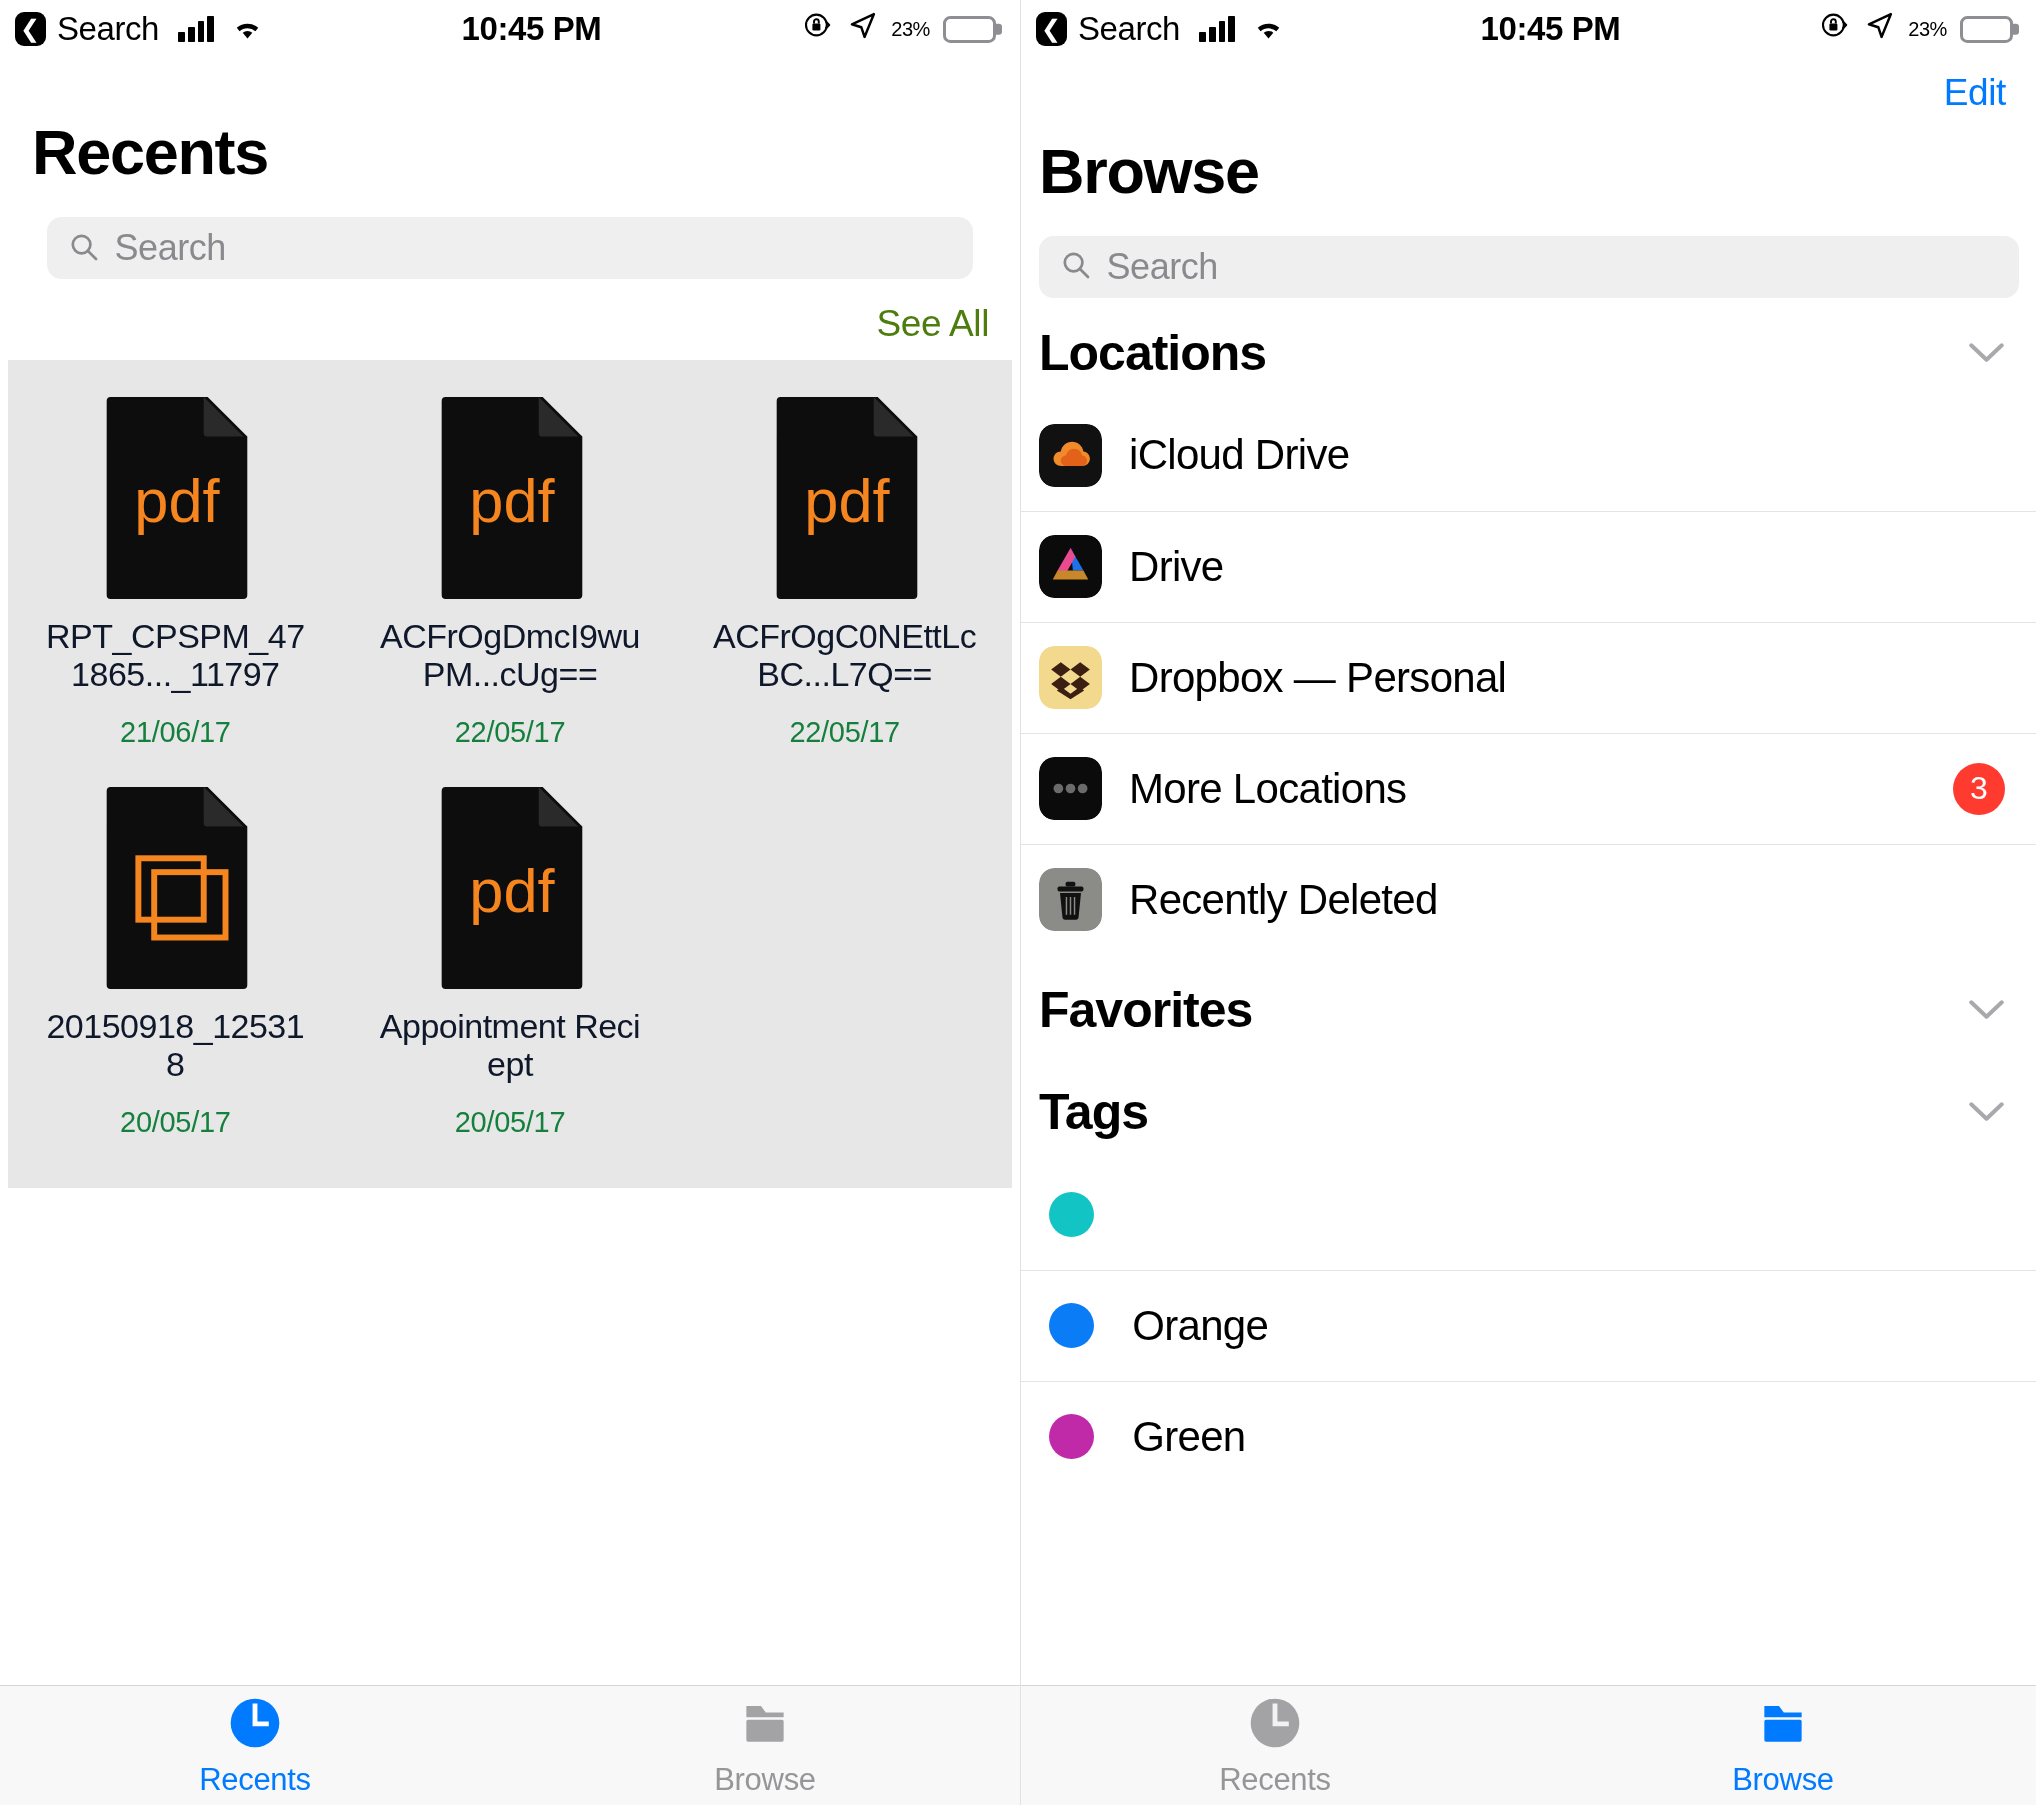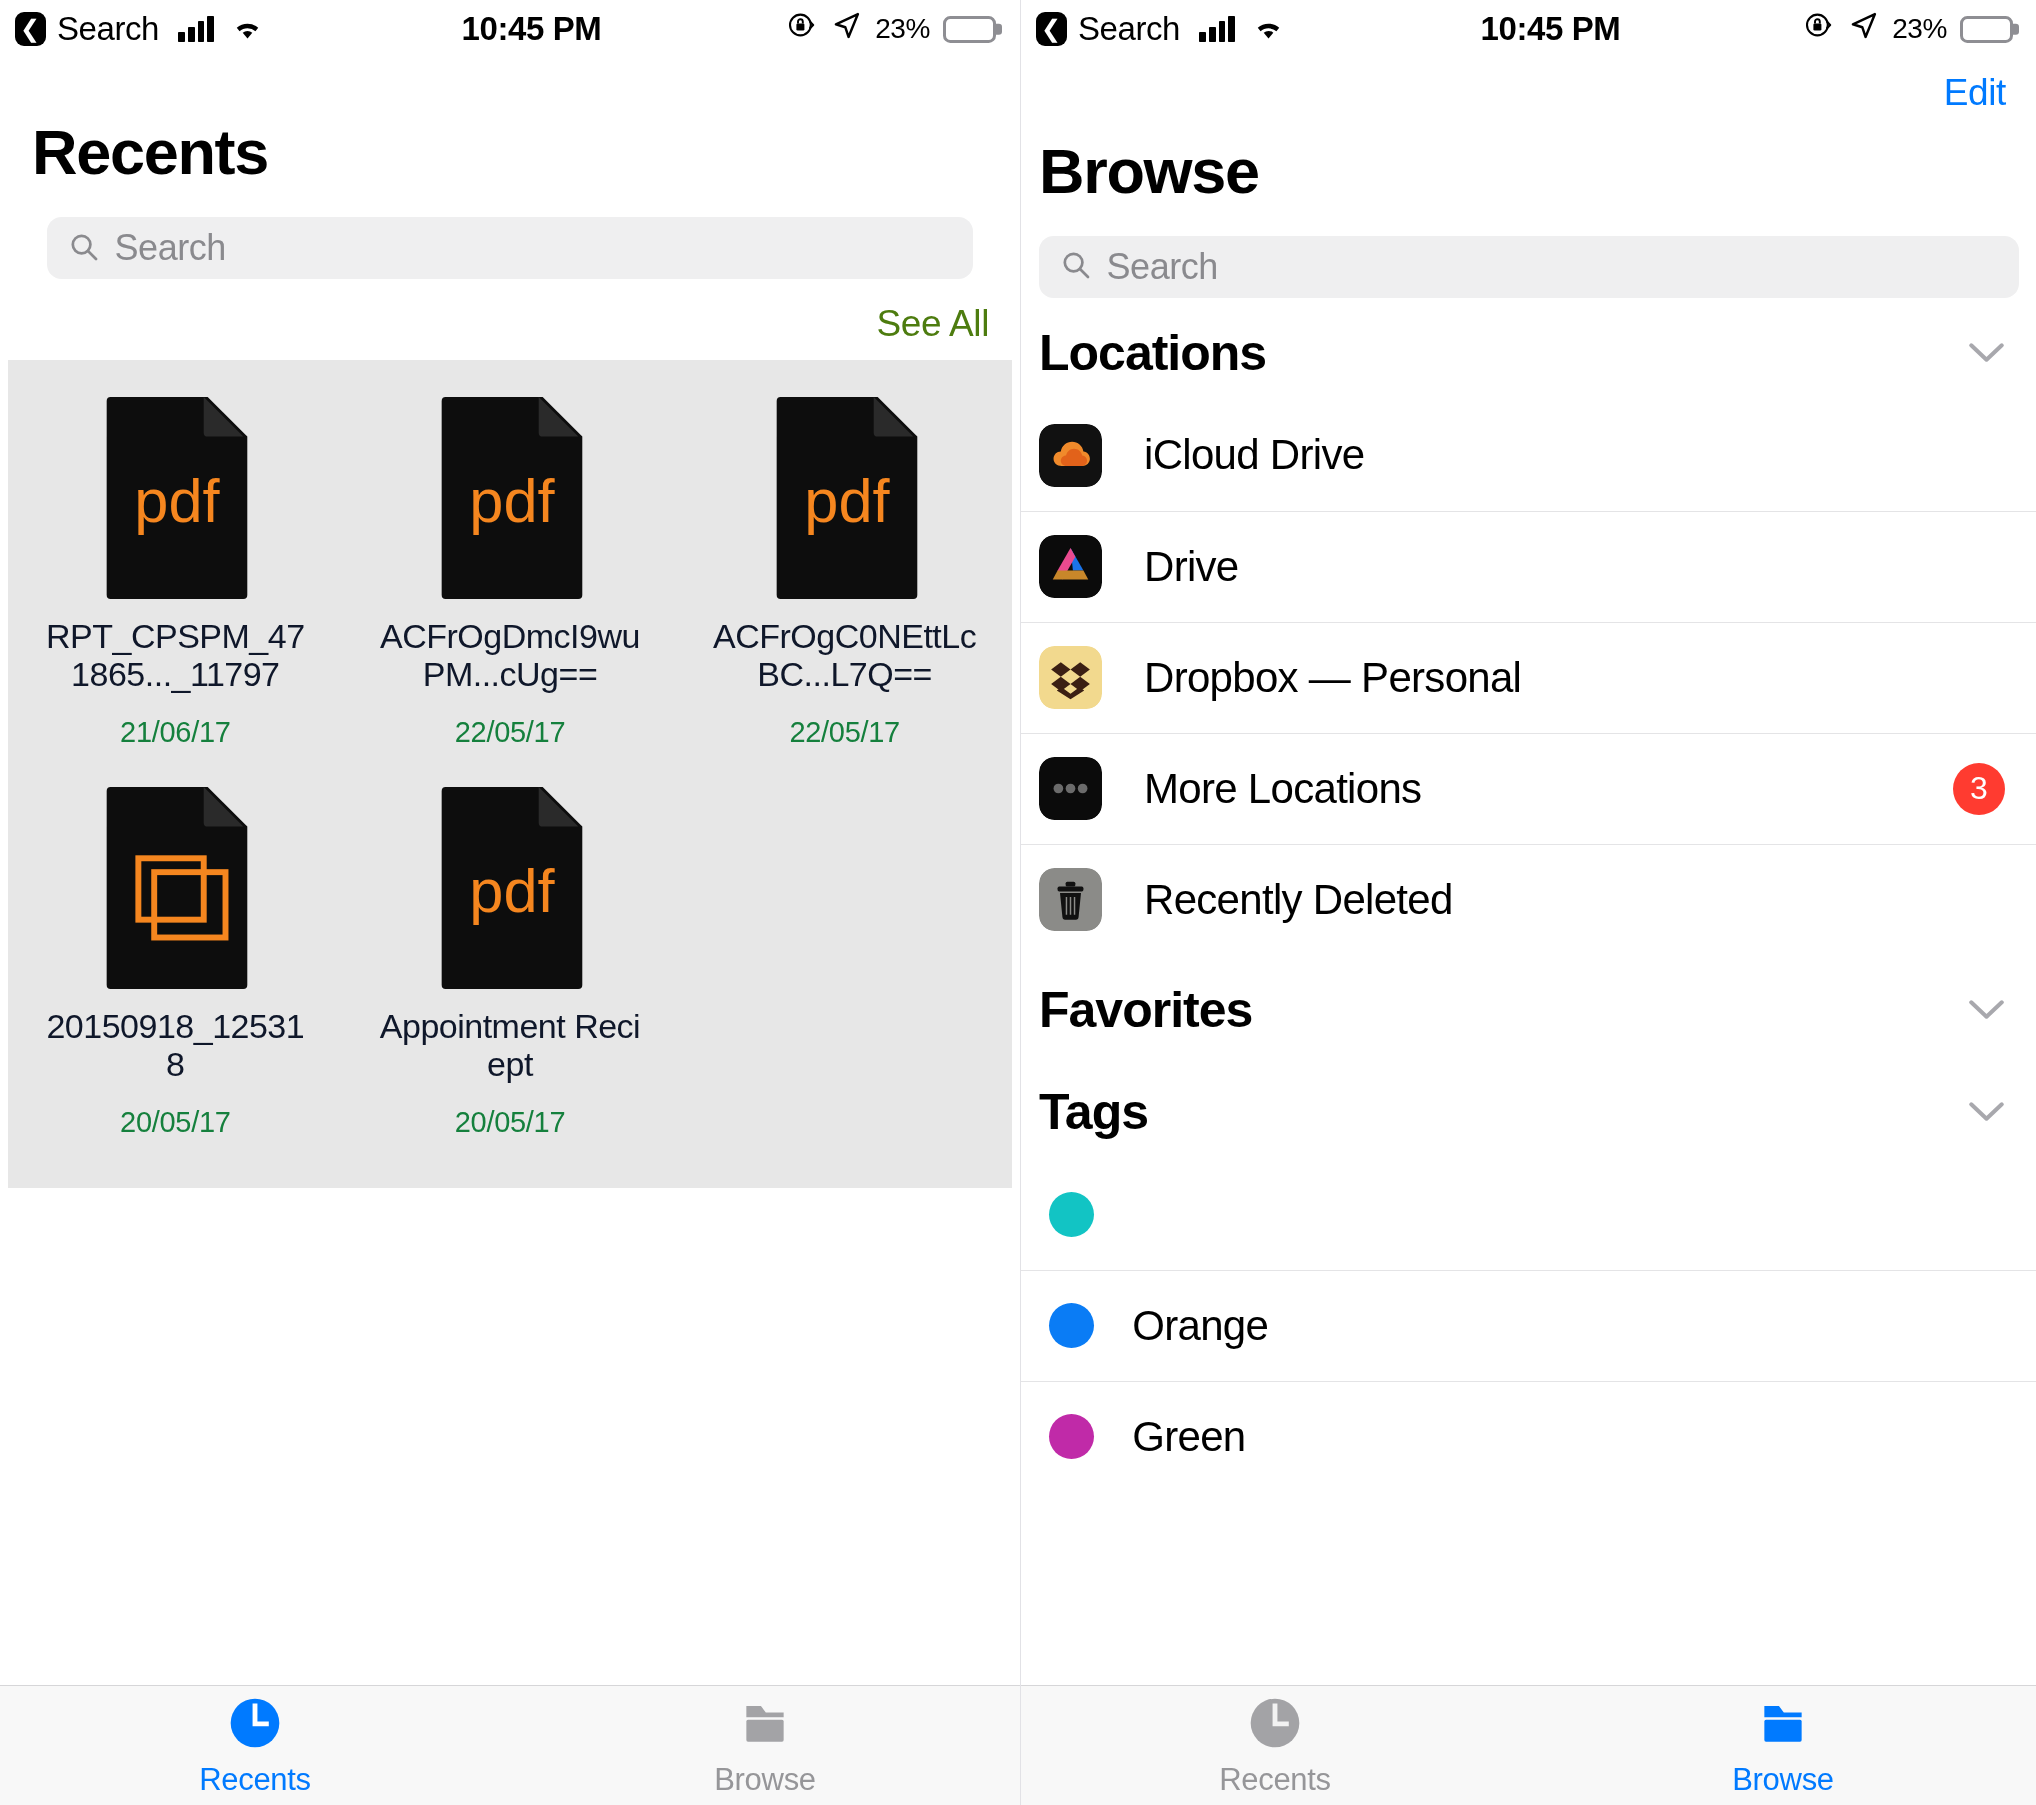--- a/index.html
+++ b/index.html
@@ -40,21 +40,21 @@
   .sb-center {
     position: absolute; left: 0; right: 0; top: 0; height: 58px;
     display: flex; align-items: center; justify-content: center;
     font-size: 33px; font-weight: 600; letter-spacing: -0.4px;
     pointer-events: none;
     margin-left: 43px;
   }
   .sb-right {
     margin-left: auto; display: flex; align-items: center; gap: 13px; z-index: 2;
   }
-  .pct { font-size: 28px; letter-spacing: -0.4px; }
+  .pct { font-size: 20px; letter-spacing: -0.4px; }
   .battery {
     width: 53px; height: 27px; border: 3.2px solid #8e8e93; border-radius: 7.3px;
     position: relative; padding: 2.4px;
   }
   .battery::after {
     content:""; position: absolute; right: -9px; top: 50%; transform: translateY(-50%);
     width: 5.7px; height: 10.5px; background: #8e8e93;
     border-radius: 0 3.2px 3.2px 0;
   }
   .battery .fill { height: 100%; background: #000; border-radius: 2.4px; }
@@ -97,21 +97,21 @@
 
   
   .browse-scroll { flex: 1; overflow: hidden; position: relative; }
   .section-header {
     display: flex; align-items: center; justify-content: space-between;
     padding: 26px 32px 18px 18px;
   }
   .section-title { font-size: 50px; font-weight: 700; letter-spacing: -1px; color: #000; }
   .chev-down { width: 37px; height: 23px; }
   .list-row {
-    display: flex; align-items: center; gap: 42px;
+    display: flex; align-items: center; gap: 27px;
     padding: 0 32px 0 18px; height: 111px;
     border-top: 1.6px solid #e4e4e6;
     position: relative;
   }
   .list-row.first { border-top: 0; }
   .app-icon { width: 63px; height: 63px; border-radius: 15.4px; flex: 0 0 63px; overflow: hidden; position: relative; }
   .row-label { font-size: 42px; letter-spacing: -0.7px; color: #000; flex: 1; }
   .badge {
     background: #ff3b30; color: #fff; border-radius: 50%;
     width: 52px; height: 52px; display: flex; align-items: center; justify-content: center;

